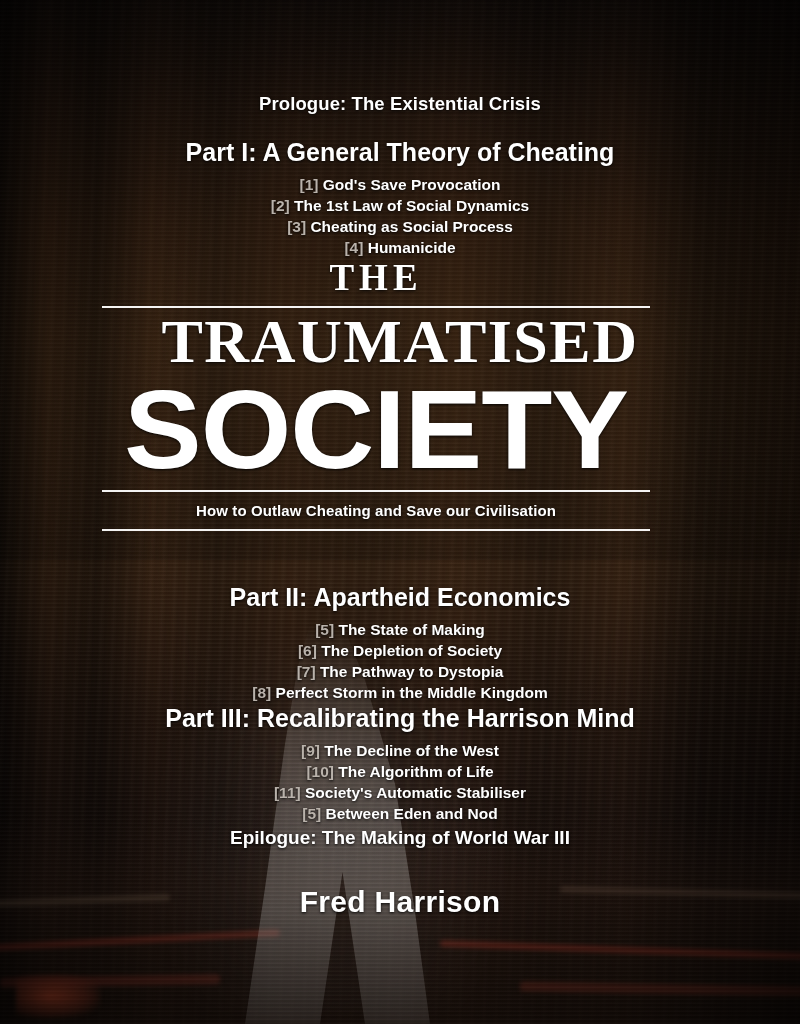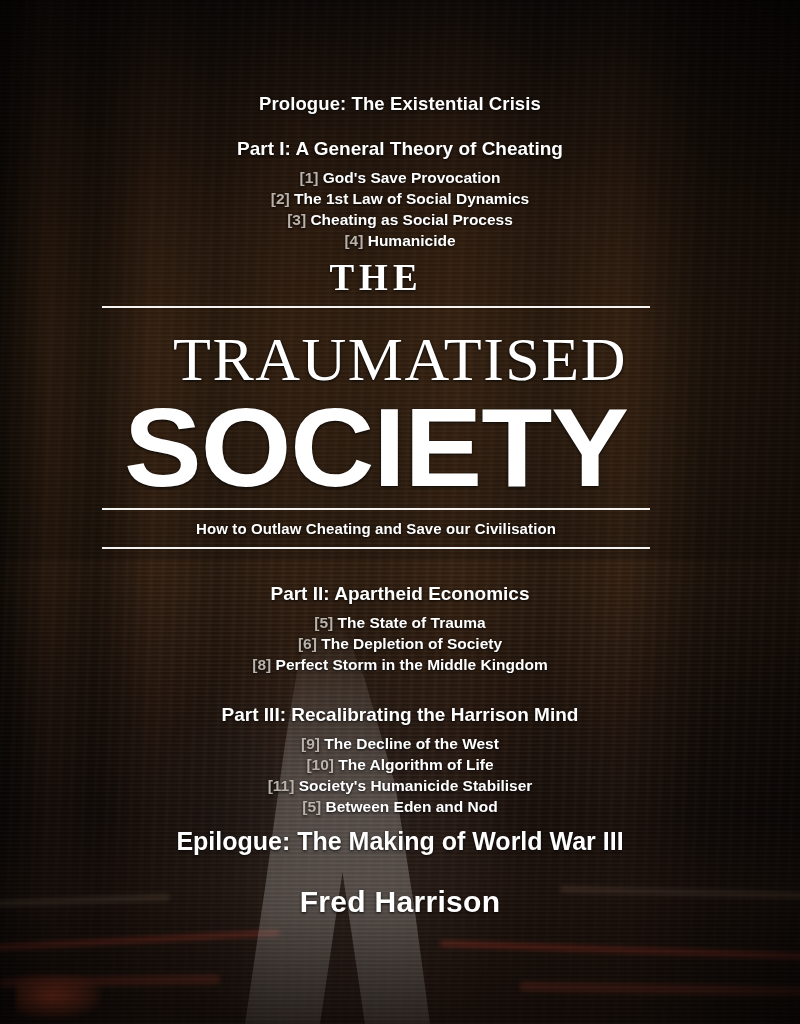--- a/index.html
+++ b/index.html
@@ -167,42 +167,42 @@
   .prologue {
     position: absolute;
     top: 93px;
     width: 800px;
     font-size: 18.5px;
     font-weight: bold;
     letter-spacing: 0.1px;
   }
   .part-block { position: absolute; width: 800px; }
   .part-title {
-    font-size: 19px;
+    font-size: 25px;
     font-weight: bold;
     margin-bottom: 7px;
   }
   .chapter {
     font-size: 15.5px;
     font-weight: bold;
     line-height: 21px;
     white-space: nowrap;
   }
   .chapter .num {
     color: #b9b2ab;
     font-weight: bold;
   }
   .part1 { top: 138px; }
   .part2 { top: 583px; }
   .part3 { top: 704px; }
   .epilogue {
     position: absolute;
     top: 827px;
     width: 800px;
-    font-size: 25px;
+    font-size: 19px;
     font-weight: bold;
   }
   .titleblock {
     position: absolute;
     top: 258px;
     left: 0;
     width: 752px;
   }
   .rule {
     height: 2px;
@@ -216,25 +216,25 @@
   .word-the {
     font-family: "Liberation Serif", serif;
     font-size: 37px;
     font-weight: bold;
     letter-spacing: 5px;
     line-height: 40px;
     margin-bottom: 2px;
   }
   .word-traumatised {
     font-family: "Liberation Serif", serif;
-    font-weight: normal;
+    font-weight: bold;
     font-size: 62px;
     line-height: 66px;
     letter-spacing: 1.5px;
-    margin-top: 18px;
+    margin-top: 0;
     padding-left: 48px;
   }
   .word-society {
     font-family: "Liberation Sans", sans-serif;
     font-weight: bold;
     font-size: 112px;
     line-height: 108px;
     letter-spacing: -1px;
     margin-top: 2px;
     transform: scaleX(1.04);
@@ -310,45 +310,49 @@
       <div class="word-society">SOCIETY</div>
       <div class="rule rule-mid"></div>
       <div class="subtitle">How to Outlaw Cheating and Save our Civilisation</div>
       <div class="rule rule-bot"></div>
     </div>
 
     <div class="part-block part2">
       <div class="part-title">Part II: Apartheid Economics</div>
       <div class="chapter">
         <span class="num">[5]</span>
-        <span>The State of Trauma</span>
+        <span>The State of Making</span>
       </div>
       <div class="chapter">
         <span class="num">[6]</span>
         <span>The Depletion of Society</span>
       </div>
       <div class="chapter">
+        <span class="num">[7]</span>
+        <span>The Pathway to Dystopia</span>
+      </div>
+      <div class="chapter">
         <span class="num">[8]</span>
         <span>Perfect Storm in the Middle Kingdom</span>
       </div>
     </div>
 
     <div class="part-block part3">
       <div class="part-title">Part III: Recalibrating the Harrison Mind</div>
       <div class="chapter">
         <span class="num">[9]</span>
         <span>The Decline of the West</span>
       </div>
       <div class="chapter">
         <span class="num">[10]</span>
         <span>The Algorithm of Life</span>
       </div>
       <div class="chapter">
         <span class="num">[11]</span>
-        <span>Society's Humanicide Stabiliser</span>
+        <span>Society's Automatic Stabiliser</span>
       </div>
       <div class="chapter">
         <span class="num">[5]</span>
         <span>Between Eden and Nod</span>
       </div>
     </div>
 
     <div class="epilogue">Epilogue: The Making of World War III</div>
 
     <div class="author">Fred Harrison</div>

